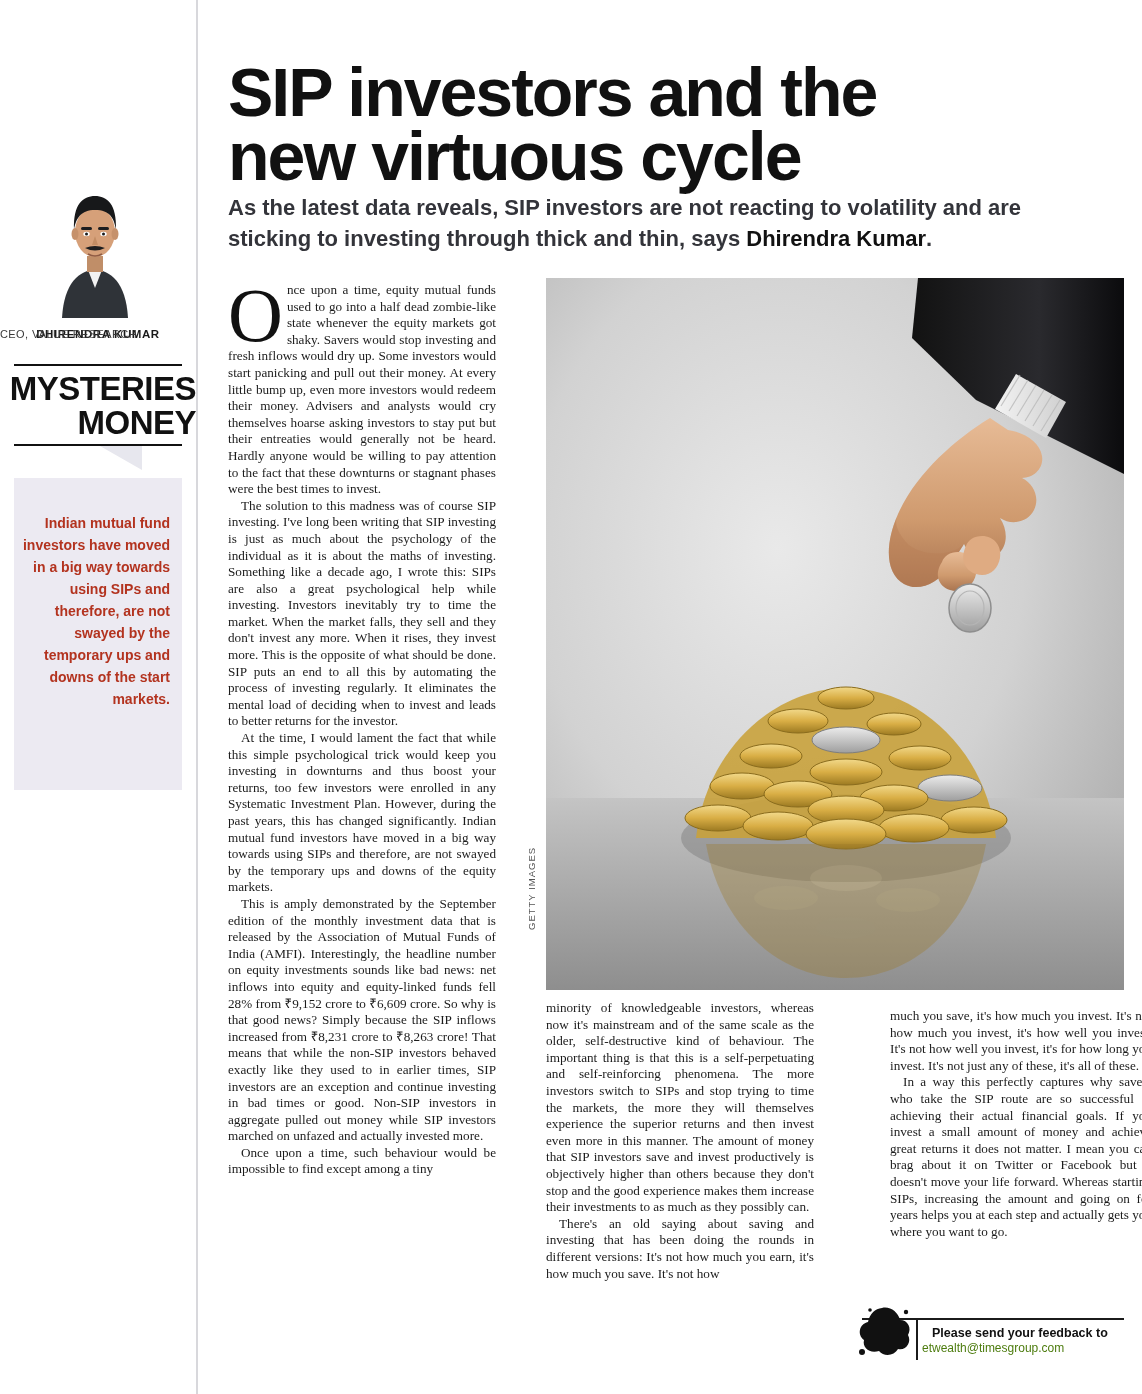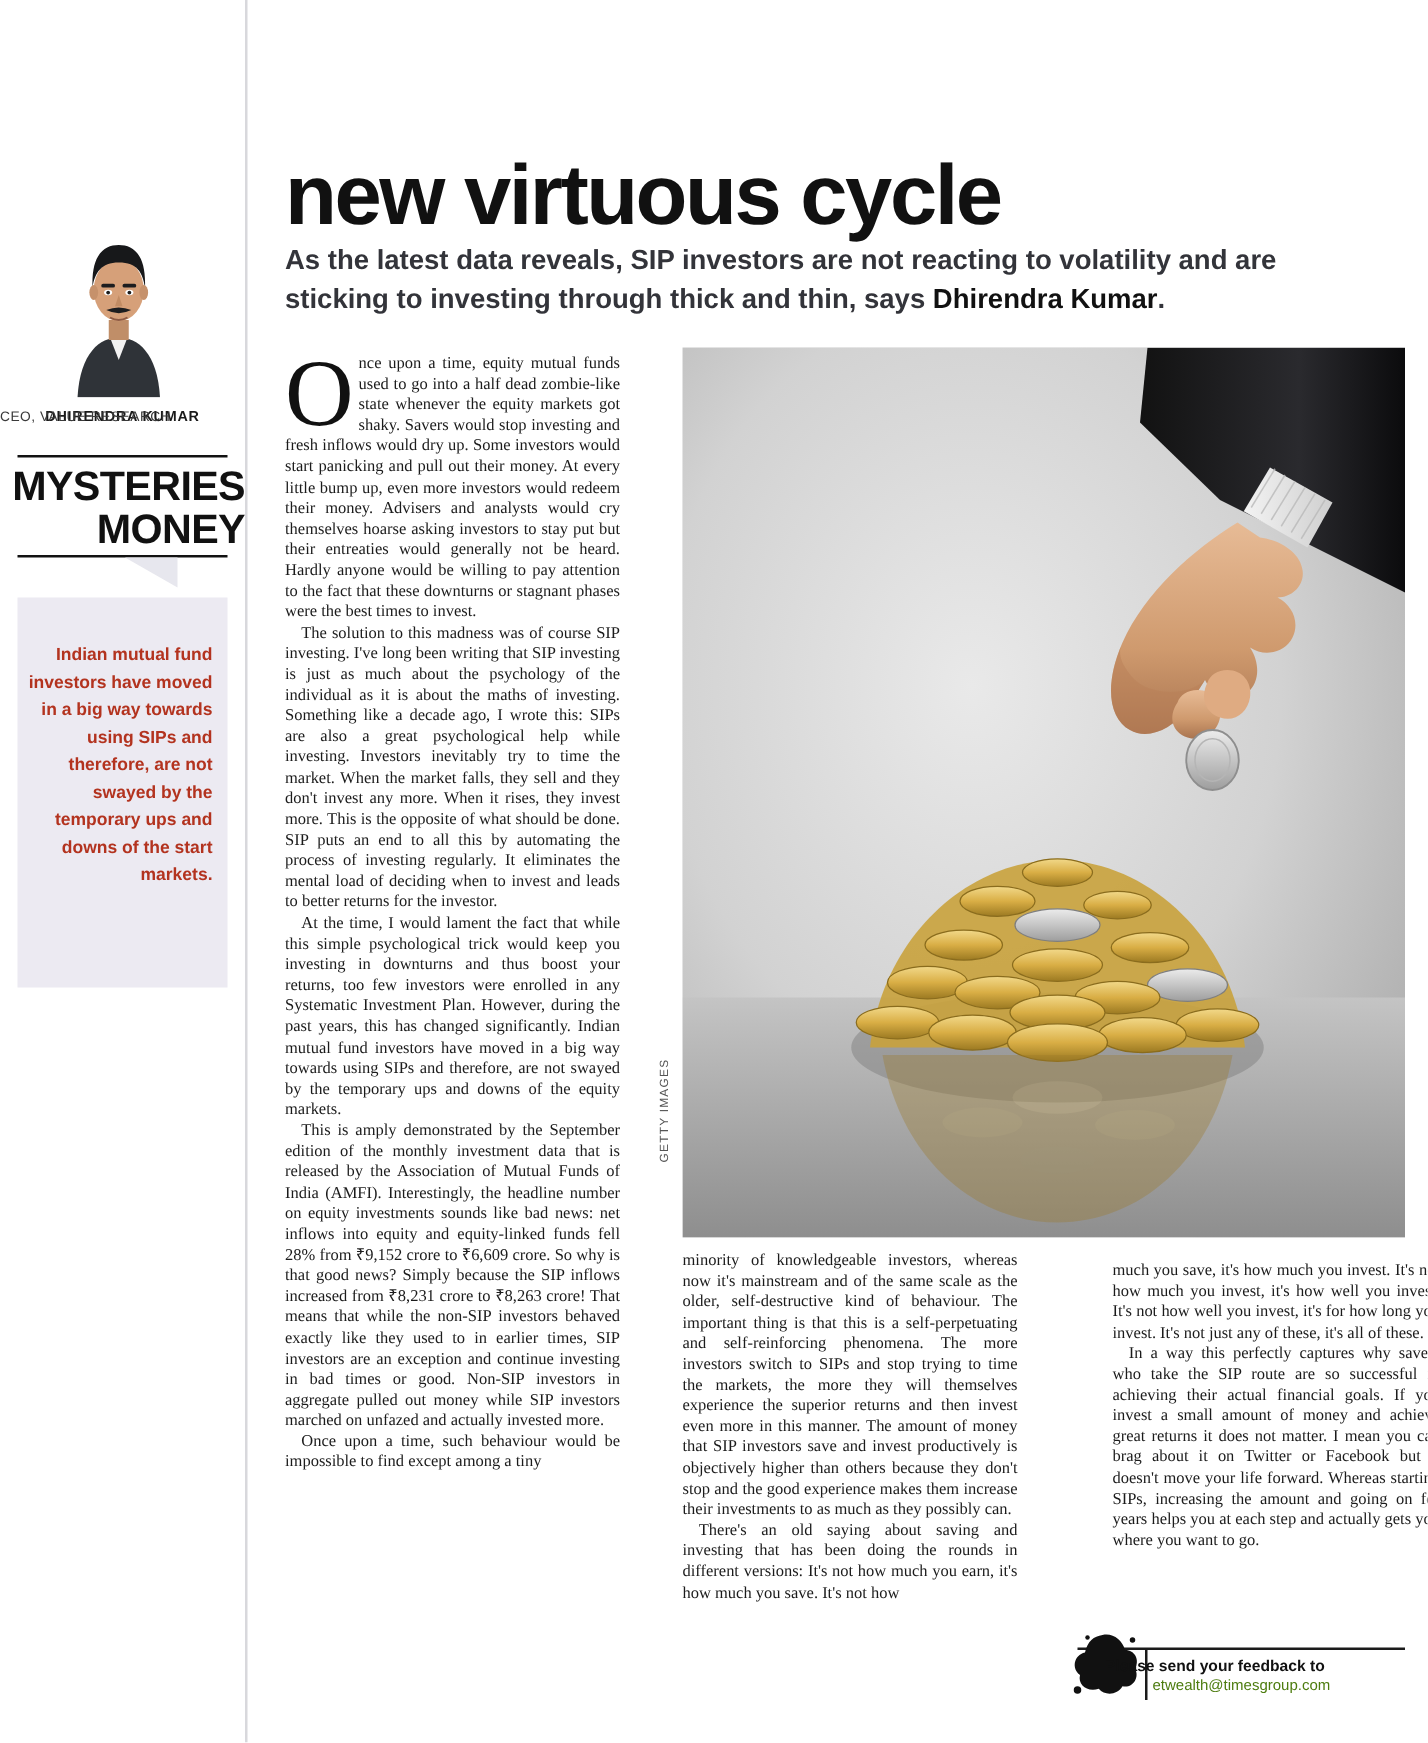--- a/index.html
+++ b/index.html
@@ -179,21 +179,21 @@
     width: 262px; height: 2px;
     background: #1b1b1b;
   }
   .blot {
     position: absolute;
     left: 856px; top: 1304px;
     width: 58px; height: 54px;
   }
   .feedback-line1 {
     position: absolute;
-    left: 884px; top: 1326px;
+    left: 932px; top: 1326px;
     font-family: "Liberation Sans", sans-serif;
     font-weight: bold;
     font-size: 12.5px;
     color: #111;
   }
   .feedback-line2 {
     position: absolute;
     left: 922px; top: 1341px;
     font-family: "Liberation Sans", sans-serif;
     font-size: 12px;
@@ -252,21 +252,21 @@
   <div>MYSTERIES</div>
   <div>MONEY</div>
 </div>
 <div class="rule-bottom"></div>
 <div class="tri"></div>
 
 <div class="pullquote-box"></div>
 <div class="pullquote-text">Indian mutual fund investors have moved in a big way towards using SIPs and therefore, are not swayed by the temporary ups and downs of the start markets.</div>
 
 <h1 class="headline">
-  <br>
+  <span>SIP investors and the</span><br>
   <span>new virtuous cycle</span>
 </h1>
 
 <div class="standfirst">
   <span>As the latest data reveals, SIP investors are not reacting to volatility and are sticking to investing through thick and thin, says </span><b>Dhirendra Kumar</b><span>.</span>
 </div>
 
 <div class="photo-wrap">
   <svg width="578" height="712" viewBox="0 0 578 712">
     <defs>

